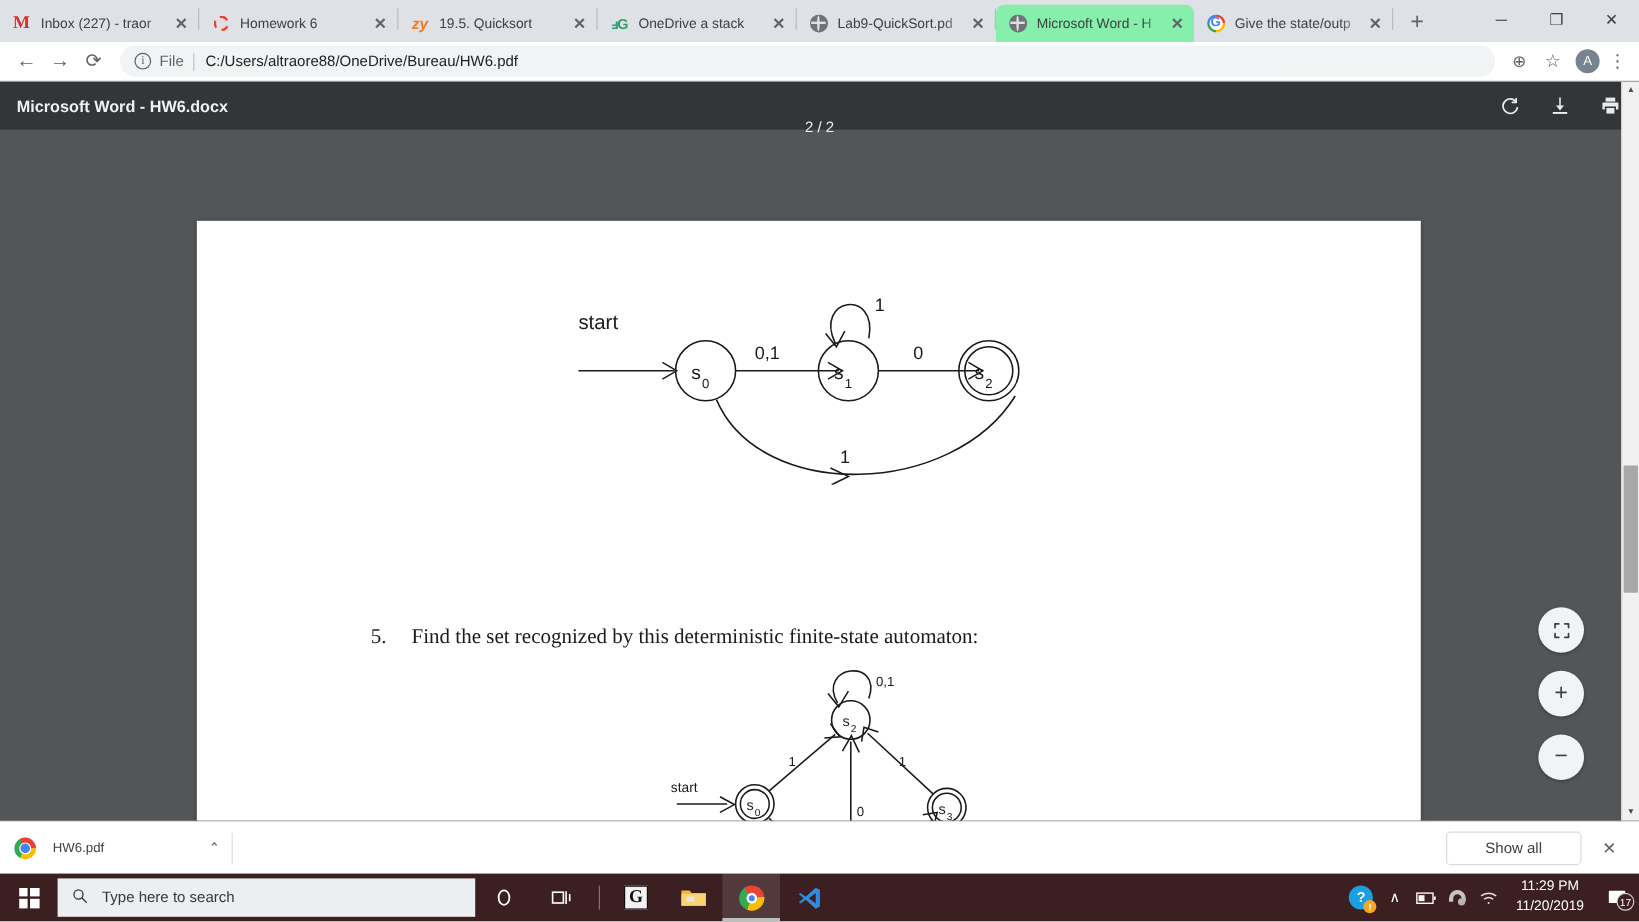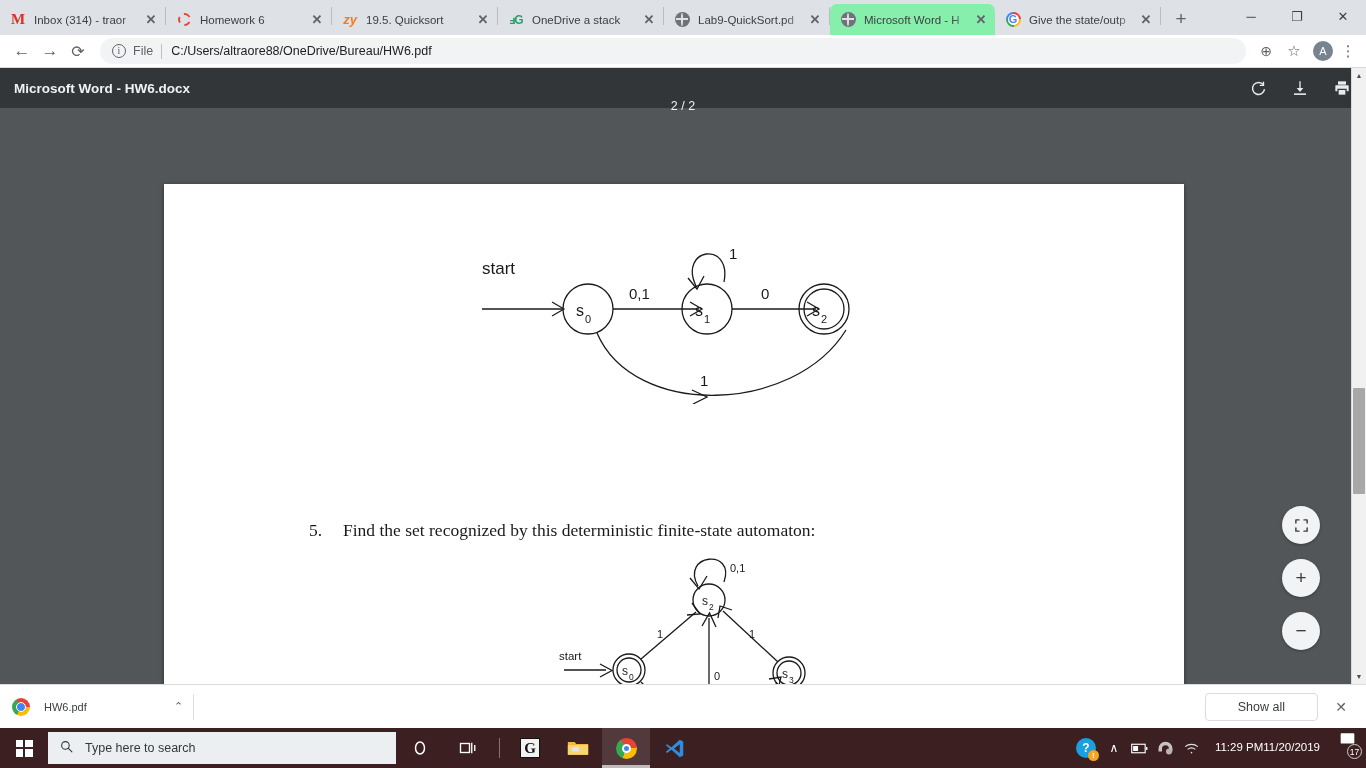--- a/index.html
+++ b/index.html
@@ -354,28 +354,28 @@
     display: flex; align-items: center;
     height: 40px;
     padding-right: 2px;
   }
   .trayicon {
     width: 26px; height: 40px;
     display: flex; align-items: center; justify-content: center;
     font-size: 12px; color: #ffffff;
   }
   #clock {
-    display: flex; flex-direction: row;
+    display: flex; flex-direction: column;
     align-items: center; justify-content: center;
     font-size: 11.5px; line-height: 1.35;
     padding: 0 10px; color: #ffffff;
   }
   #notif {
     width: 34px; height: 32px;
-    display: flex; justify-content: center;
+    display: flex; align-items: center; justify-content: center;
     position: relative;
   }
   .notif-badge {
     position: absolute;
     right: 2px; bottom: 5px;
     width: 15px; height: 15px;
     border-radius: 50%;
     background: #3b1f21;
     border: 1px solid #cfcfcf;
     color: #fff; font-size: 8.5px;
@@ -397,21 +397,21 @@
 </style>
 </head>
 <body>
 
 <div id="tabstrip">
 
   <div class="tab inactive">
     <span class="favicon">
         <span class="fav-gmail">M</span>
       </span>
-    <span class="tabtitle">Inbox (314) - traor</span>
+    <span class="tabtitle">Inbox (227) - traor</span>
     <span class="tabclose">✕</span>
   </div>
   <div class="tabsep"></div>
 
   <div class="tab inactive">
     <span class="favicon">
         <span class="fav-ring"></span>
       </span>
     <span class="tabtitle">Homework 6</span>
     <span class="tabclose">✕</span>

